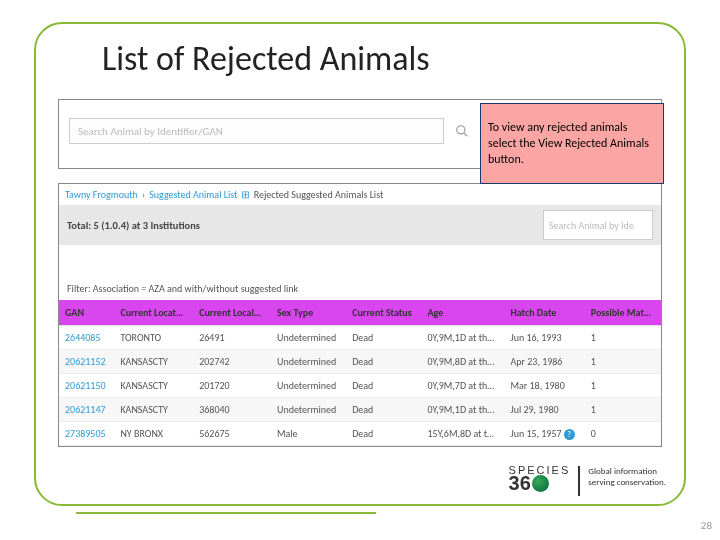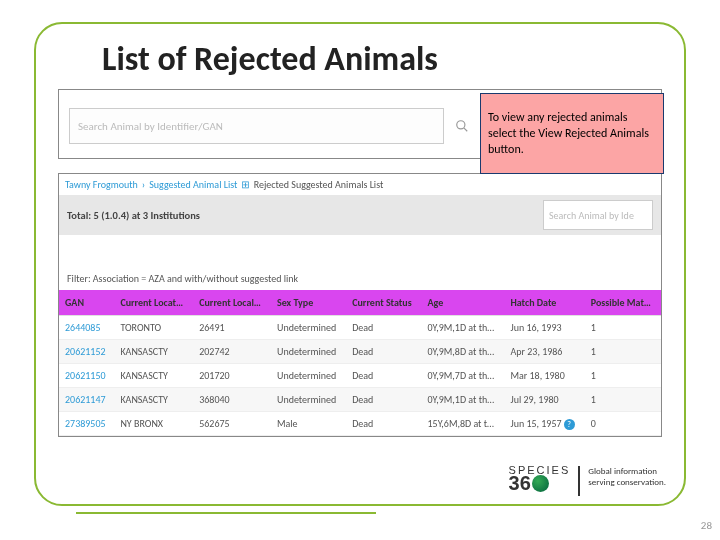--- a/index.html
+++ b/index.html
@@ -16,41 +16,41 @@
     top: 22px;
     left: 34px;
     right: 34px;
     bottom: 34px;
     border: 2px solid #8ab933;
     border-radius: 28px;
     padding: 14px 22px;
   }
   .title {
     font-size: 34px;
-    font-weight: 700;
+    font-weight: 400;
     color: #222;
-    margin-bottom: 10px;
+    margin-bottom: 20px;
     margin-left: 44px;
   }
   .top-panel {
     border: 1px solid #888;
     background: #fff;
     height: 70px;
     position: relative;
     margin-bottom: 14px;
   }
   .search-row {
     display: flex;
     align-items: center;
     padding: 18px 10px 10px 10px;
     gap: 6px;
   }
   .search-box {
     flex: 1;
-    height: 36px;
+    height: 26px;
     border: 1px solid #ccc;
     padding: 0 8px;
     display: flex;
     align-items: center;
     color: #bbb;
     font-size: 11px;
     background: #fdfdfd;
   }
   .mag-icon {
     width: 24px; height: 24px;

